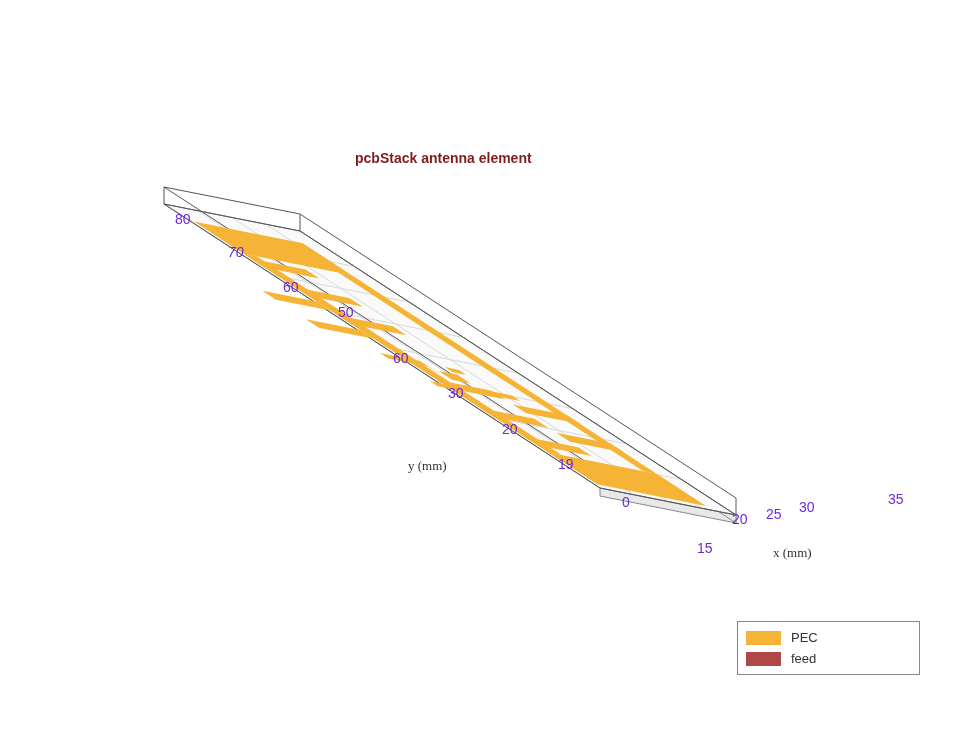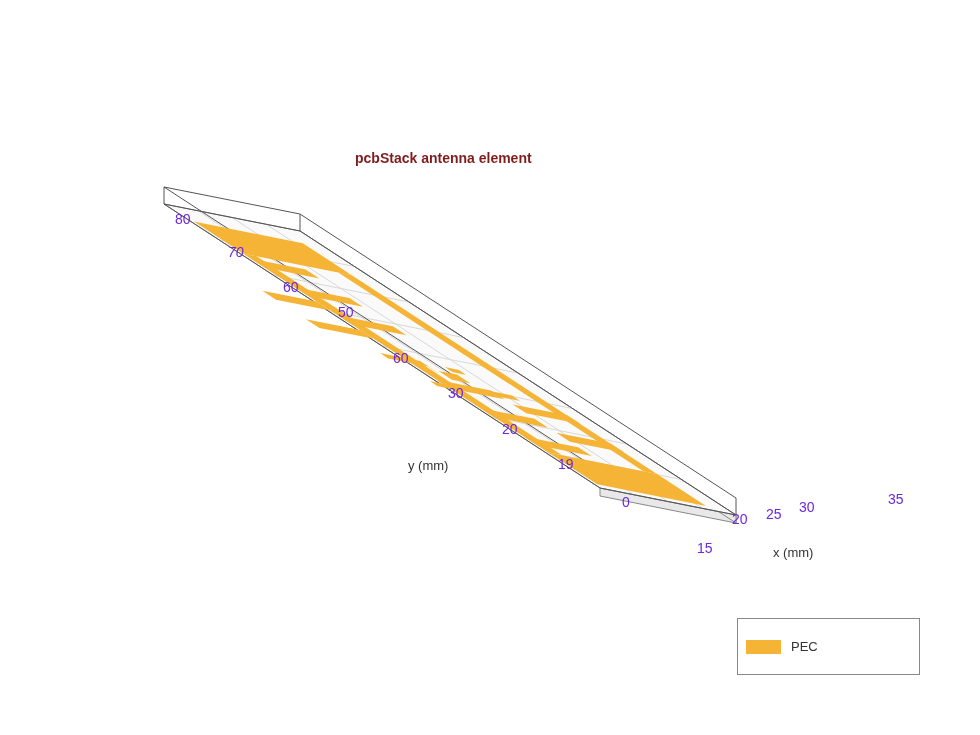--- a/index.html
+++ b/index.html
@@ -22,29 +22,30 @@
     }
     .axis-tick {
       position: absolute;
       font-size: 14px;
       color: #6d28d9;
     }
     .axis-label {
       position: absolute;
       font-size: 13px;
       color: #333;
+      font-family: Liberation Serif, serif;
     }
     .legend-box {
       position: absolute;
       right: 60px;
       bottom: 60px;
       width: 165px;
       border: 1px solid #888;
       background: #fff;
-      padding: 17px 8px;
+      padding: 5px 8px;
     }
     .legend-row {
       display: flex;
       align-items: center;
       padding: 3px 0;
       font-size: 13px;
       color: #333;
     }
     .legend-swatch {
       width: 35px;
@@ -199,13 +200,17 @@
 <div class="axis-tick" style="left:875px; top:491px;margin-left:13px;">35</div>
 
 <div class="axis-label" style="left:773px; top:545px;">x (mm)</div>
 <div class="axis-label" style="left:408px; top:458px;">y (mm)</div>
 
 <div class="legend-box">
   <div class="legend-row">
     <div class="legend-swatch pec"></div>
     <span>PEC</span>
   </div>
+  <div class="legend-row">
+    <div class="legend-swatch feed"></div>
+    <span>feed</span>
+  </div>
 </div>
 
 </body></html>

